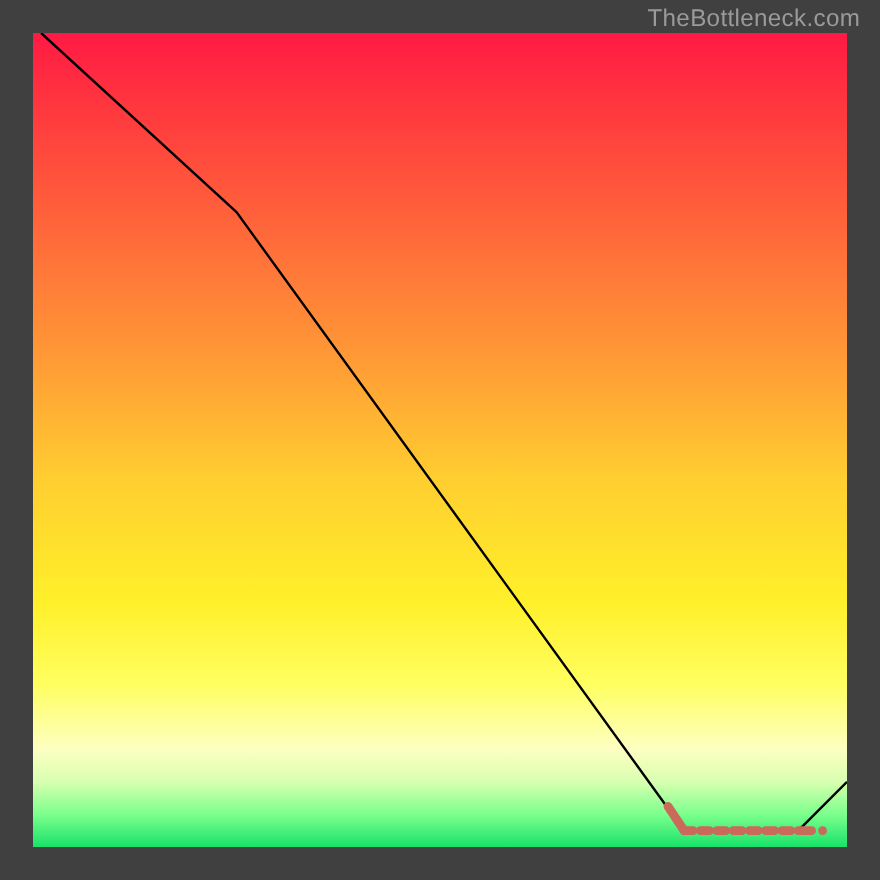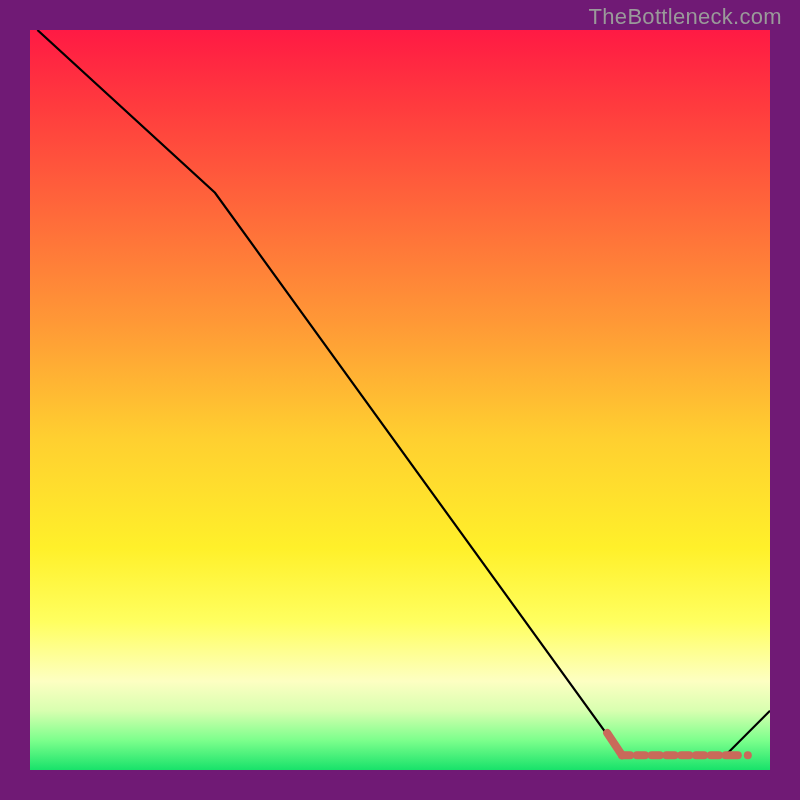--- a/index.html
+++ b/index.html
@@ -8,21 +8,21 @@
     width: 800px;
     height: 800px;
     background: #000;
     overflow: hidden;
     font-family: Arial, Helvetica, sans-serif;
   }
   .stage {
     position: relative;
     width: 800px;
     height: 800px;
-    background: #701a75;
+    background: #404040;
   }
   .plot-area {
     position: absolute;
     left: 30px;
     top: 30px;
     width: 740px;
     height: 740px;
     
     background: linear-gradient(
       to bottom,

